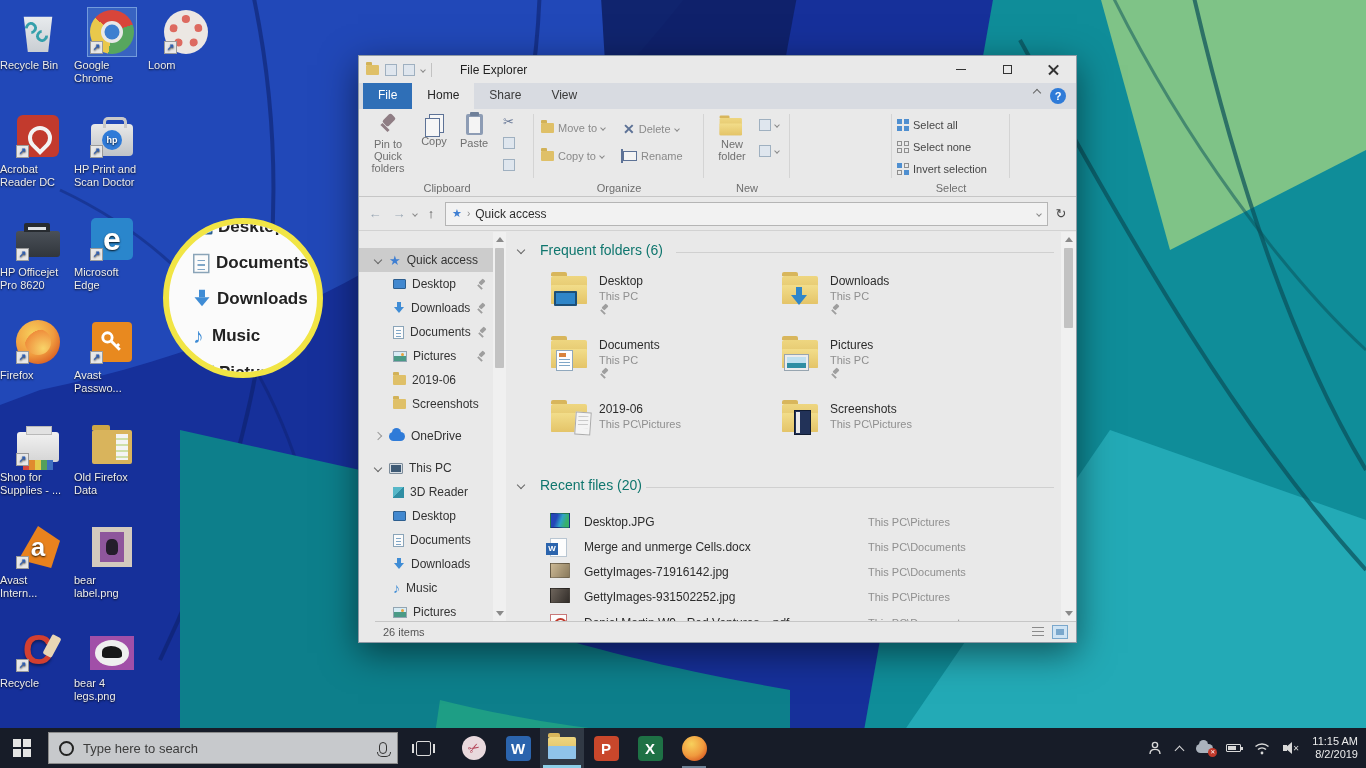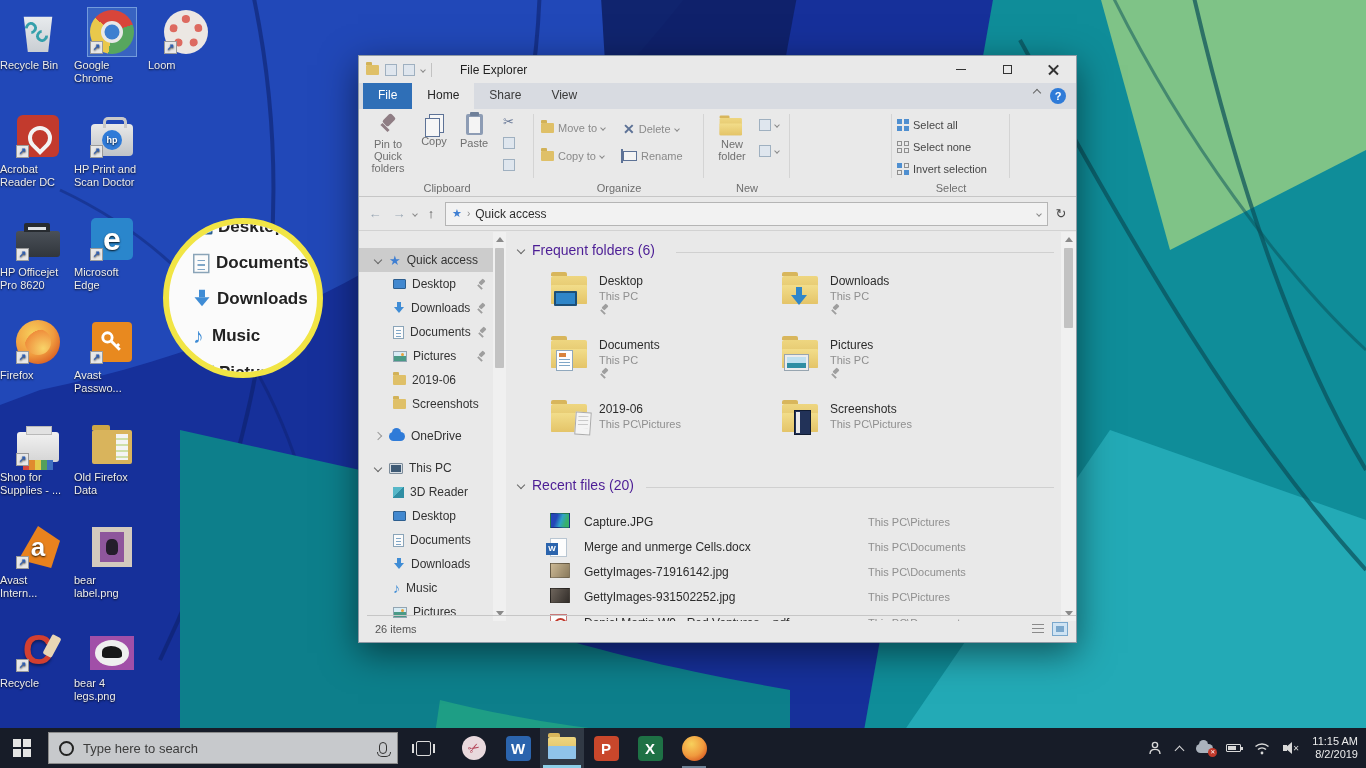--- a/index.html
+++ b/index.html
@@ -191,32 +191,32 @@
   .ni .pinr{margin-left:auto;margin-right:6px}
   .d0{padding-left:14px}
   .d1{padding-left:34px}
   .sbv{position:absolute;right:0;top:0;bottom:0;width:13px;background:#f0f0f0}
   .sbv .ar{position:absolute;left:3px;width:0;height:0;border-left:4px solid transparent;border-right:4px solid transparent}
   .sbv .up{top:5px;border-bottom:5px solid #8a8a8a}
   .sbv .dn{bottom:5px;border-top:5px solid #8a8a8a}
   .sbv .th{position:absolute;left:2px;width:9px;background:#c2c2c2;border-radius:1px}
 
   #mainp{position:absolute;left:147px;top:176px;right:0;bottom:21px;overflow:hidden}
-  .shead{position:absolute;display:flex;align-items:center;gap:8px;font-size:14px;color:#4c1d95}
+  .shead{position:absolute;display:flex;align-items:center;gap:16px;font-size:14px;color:#0f766e}
   .sline{position:absolute;height:1px;background:#d0d0d0}
   .fcard{position:absolute;width:220px;height:58px;display:flex;gap:8px}
   .fct{display:flex;flex-direction:column;gap:2px;padding-top:2px}
   .fname{font-size:12px;color:#2c2c2c}
   .fpath{font-size:11px;color:#8f8f8f}
   .rrow{position:absolute;height:22px;display:flex;align-items:center}
   .rname{font-size:12px;color:#2c2c2c;position:absolute;left:34px;top:3px}
   .rpath{font-size:11px;color:#8f8f8f;position:absolute;left:318px;top:4px}
   .rico{position:absolute;left:0;top:1px}
 
-  #status{position:absolute;left:8px;right:0;bottom:0;height:27px;border-top:1px solid #c6c6c6;display:flex;align-items:center;padding:0 8px;font-size:11px;color:#555}
+  #status{position:absolute;left:16px;right:0;bottom:0;height:21px;border-top:1px solid #c6c6c6;display:flex;align-items:center;padding:0 8px;font-size:11px;color:#555}
   .vbtn{width:16px;height:14px;margin-left:6px;position:relative}
   .vbtn.list:before{content:"";position:absolute;inset:2px;background:repeating-linear-gradient(#8a8a8a 0 1.5px,transparent 1.5px 4px)}
   .vbtn.thumb{background:#cfe3f3;border:1px solid #7aa7cc}
   .vbtn.thumb:before{content:"";position:absolute;inset:3px;background:#7aa7cc}
 
   
   #cline{position:absolute;inset:0;z-index:29;pointer-events:none}
   #callout{position:absolute;left:163px;top:218px;width:160px;height:160px;border-radius:50%;background:#fbfbfb;
            border:6px solid #f1e545;overflow:hidden;z-index:30}
   .ci{position:absolute;left:24px;display:flex;align-items:center;gap:12px;font-size:17px;font-weight:700;color:#222;height:26px}
@@ -712,21 +712,21 @@
     </div>
 
     <div class="shead" style="left:12px;top:245px">
       <span class="chv down"></span>
       <span>Recent files (20)</span>
     </div>
     <div class="sline" style="left:140px;right:22px;top:255px"></div>
 
     <div class="rrow" style="left:44px;top:280px;right:30px">
       <span class="rico fi fi-cap"></span>
-      <span class="rname">Capture.JPG</span>
+      <span class="rname">Desktop.JPG</span>
       <span class="rpath">This PC\Pictures</span>
     </div>
     <div class="rrow" style="left:44px;top:305px;right:30px">
       <span class="rico fi-word"></span>
       <span class="rname">Merge and unmerge Cells.docx</span>
       <span class="rpath">This PC\Documents</span>
     </div>
     <div class="rrow" style="left:44px;top:330px;right:30px">
       <span class="rico fi fi-g1"></span>
       <span class="rname">GettyImages-71916142.jpg</span>

